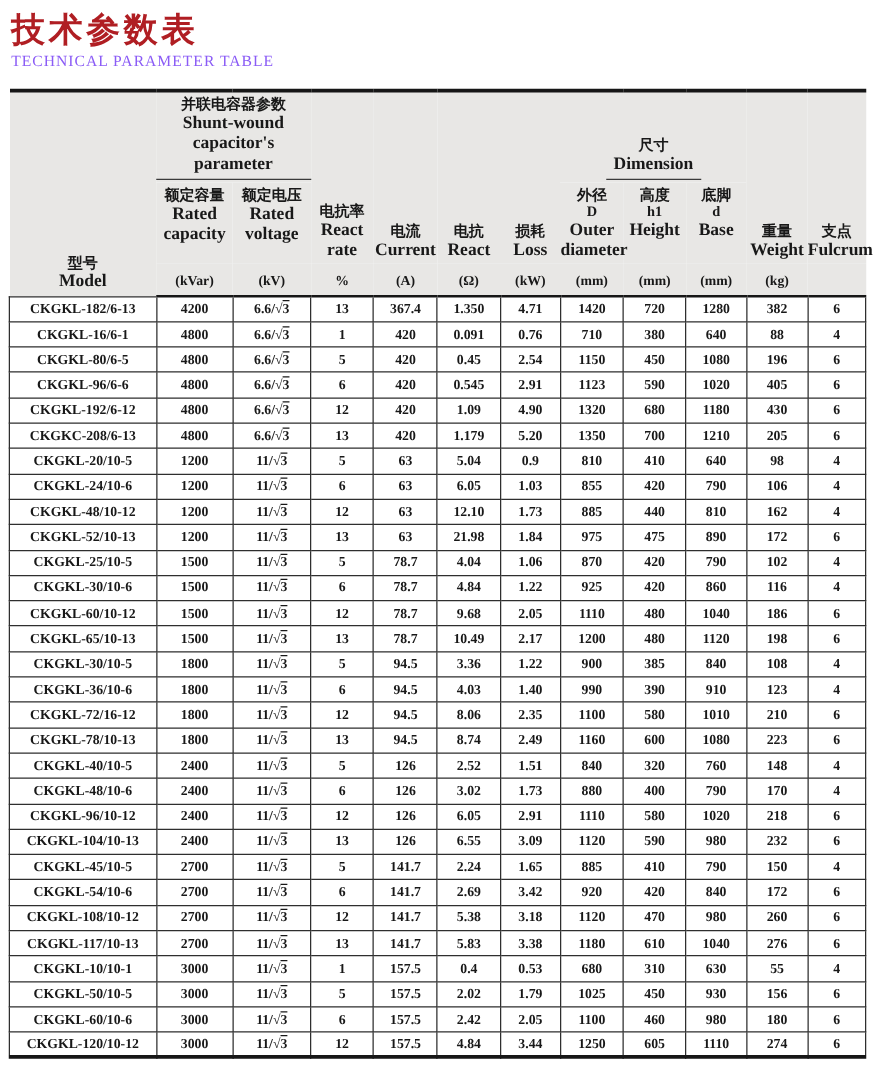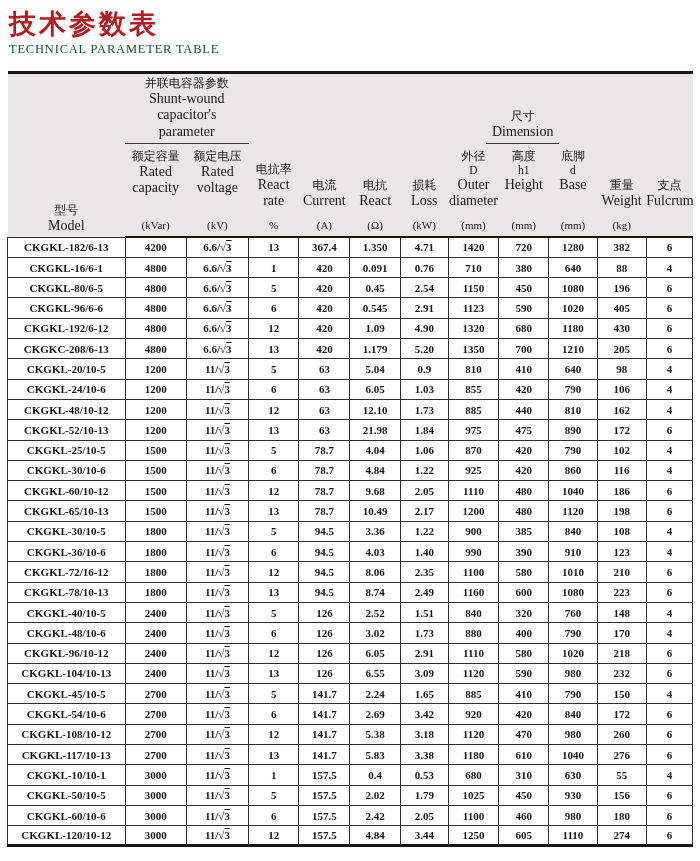--- a/index.html
+++ b/index.html
@@ -14,39 +14,39 @@
   .title-block { padding-left: 2px; margin-bottom: 14px; }
   .page-title {
     font-size: 27px;
     font-weight: bold;
     letter-spacing: 3px;
     color: #b01e23;
     line-height: 1.2;
   }
   .page-subtitle {
     font-size: 12.5px;
-    color: #14532d;
+    color: #8b5cf6;
     letter-spacing: 0.8px;
     margin-top: 2px;
   }
 
   
   table.tech {
     width: 686px;
     table-layout: fixed;
     border-collapse: collapse;
     border-top: 3px solid #161616;
     border-bottom: 3px solid #161616;
     font-weight: bold;
     color: #181818;
   }
   thead { background: #e8e7e5; }
   thead th {
     border: none;
-    font-weight: normal;
+    font-weight: bold;
     vertical-align: middle;
     text-align: center;
     padding: 2px 0;
   }
   thead tr.units-row th { border-bottom: 2px solid #161616; height: 26px; vertical-align: middle; }
   .zh  { display: block; font-size: 12px; line-height: 1.25; }
   .en  { display: block; font-size: 14px; line-height: 1.15; }
   .sym { display: block; font-size: 11.5px; line-height: 1.15; }
   .unit{ font-size: 11px; }
   .group-inner { display: inline-block; padding: 0 6px 3px 6px; border-bottom: 1px solid #3a3a3a; }

